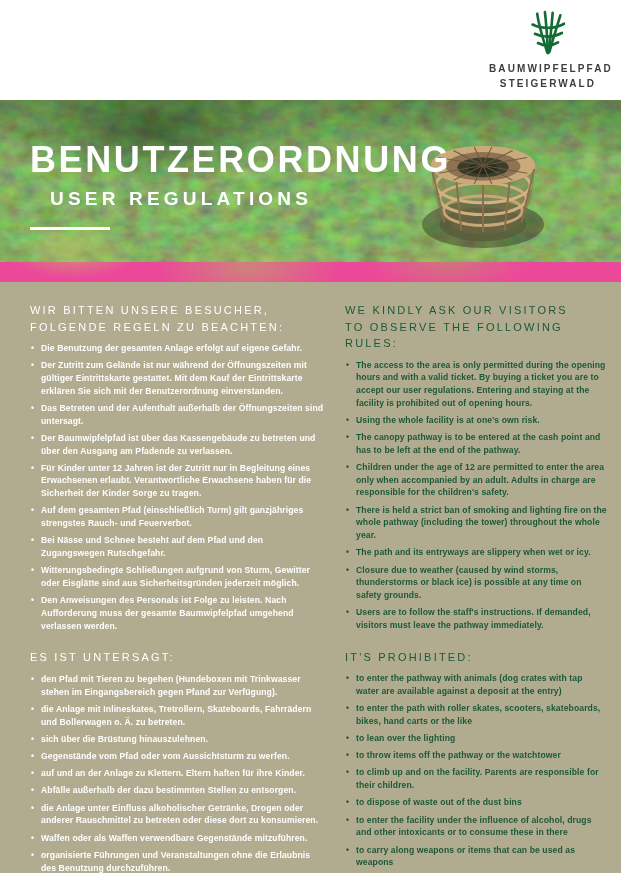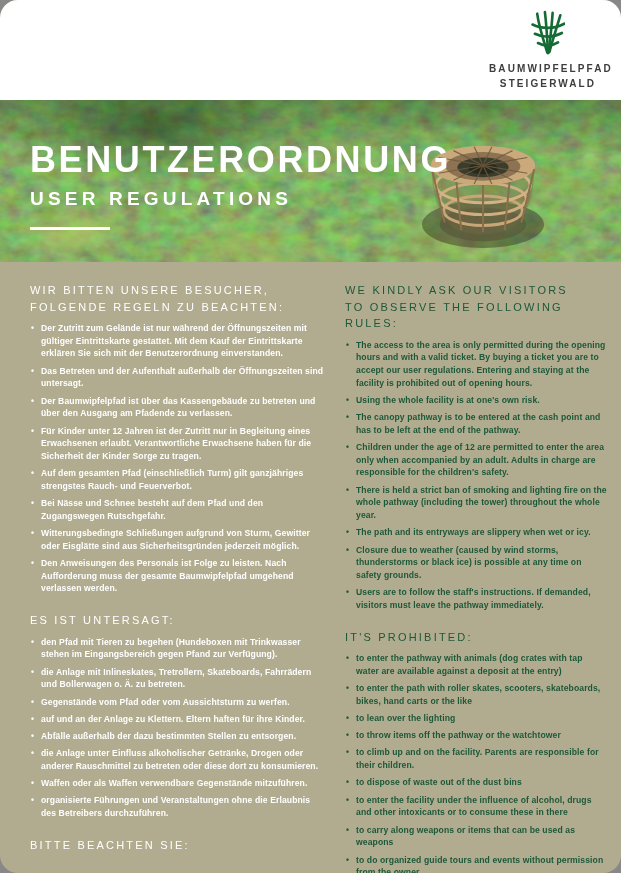--- a/index.html
+++ b/index.html
@@ -1,47 +1,46 @@
 <!DOCTYPE html>
 <html><head>
 <meta charset="utf-8">
 <style>
   html,body { margin:0; padding:0; background:#888; }
   .page {
     position:relative; width:621px; height:873px; margin:0 auto;
     background:#b1ac90; overflow:hidden;
     font-family:"Liberation Sans", sans-serif;
-    border-radius:18px;
     -webkit-font-smoothing:antialiased;
   }
 
   
   .header { position:relative; height:100px; background:#ffffff; }
   .logo { position:absolute; top:10px; right:14px; width:118px; text-align:center; }
   .logo svg { display:block; margin:0 auto 5px; }
   .logo-name { font-size:10px; font-weight:700; letter-spacing:2.1px; color:#3d3d3b; line-height:1.5; }
 
   
-  .photo { position:relative; height:162px; overflow:hidden; background:#ec4899; }
+  .photo { position:relative; height:182px; overflow:hidden; background:#ec4899; }
   .photo > svg.forest { position:absolute; inset:0; }
   .canopy-light {
     position:absolute; inset:0;
     background:
       radial-gradient(95px 42px at 12% 82%, rgba(189,198,98,.62), transparent 70%),
       radial-gradient(130px 55px at 40% 92%, rgba(177,190,92,.5), transparent 70%),
       radial-gradient(110px 48px at 72% 88%, rgba(168,182,88,.42), transparent 72%),
       radial-gradient(85px 40px at 93% 55%, rgba(158,176,84,.38), transparent 70%),
       radial-gradient(70px 34px at 55% 30%, rgba(140,165,75,.30), transparent 70%),
       radial-gradient(170px 70px at 25% 18%, rgba(10,35,15,.45), transparent 75%),
       linear-gradient(180deg, rgba(5,20,8,.28), rgba(0,0,0,0) 35%);
   }
   .tower { position:absolute; top:28px; right:64px; }
   .hero-text { position:absolute; left:30px; top:42px; color:#ffffff; }
   .hero-title { margin:0; font-size:36px; font-weight:700; letter-spacing:2.6px; line-height:1; }
-  .hero-subtitle { margin-top:10px; font-size:19px; font-weight:700; letter-spacing:4.2px; }
+  .hero-subtitle { margin-top:10px; font-size:19px; font-weight:700; letter-spacing:4.2px;margin-left:20px; }
   .hero-underline { width:80px; height:3px; background:#ffffff; margin-top:17px; }
 
   
   .content { display:flex; padding:20px 14px 0 30px; gap:19px; }
   .col { box-sizing:border-box; }
   .col-de { width:296px; color:#ffffff; }
   .col-en { flex:1; color:#1d5838; }
 
   .sec-heading {
     margin:0 0 7px; font-size:11px; font-weight:400;
@@ -127,40 +126,42 @@
   </div>
 
   <main class="content">
 
     <section class="col col-de">
       <h2 class="sec-heading">
         <span>WIR BITTEN UNSERE BESUCHER,</span><br>
         <span>FOLGENDE REGELN ZU BEACHTEN:</span>
       </h2>
       <ul class="rules">
+          <li>Die Benutzung der gesamten Anlage erfolgt auf eigene Gefahr.</li>
           <li>Der Zutritt zum Gelände ist nur während der Öffnungszeiten mit gültiger Eintrittskarte gestattet. Mit dem Kauf der Eintrittskarte erklären Sie sich mit der Benutzerordnung einverstanden.</li>
           <li>Das Betreten und der Aufenthalt außerhalb der Öffnungszeiten sind untersagt.</li>
           <li>Der Baumwipfelpfad ist über das Kassengebäude zu betreten und über den Ausgang am Pfadende zu verlassen.</li>
           <li>Für Kinder unter 12 Jahren ist der Zutritt nur in Begleitung eines Erwachsenen erlaubt. Verantwortliche Erwachsene haben für die Sicherheit der Kinder Sorge zu tragen.</li>
           <li>Auf dem gesamten Pfad (einschließlich Turm) gilt ganzjähriges strengstes Rauch- und Feuerverbot.</li>
           <li>Bei Nässe und Schnee besteht auf dem Pfad und den Zugangswegen Rutschgefahr.</li>
           <li>Witterungsbedingte Schließungen aufgrund von Sturm, Gewitter oder Eisglätte sind aus Sicherheitsgründen jederzeit möglich.</li>
           <li>Den Anweisungen des Personals ist Folge zu leisten. Nach Aufforderung muss der gesamte Baumwipfelpfad umgehend verlassen werden.</li>
         </ul>
 
       <h2 class="sec-heading follow">ES IST UNTERSAGT:</h2>
       <ul class="rules">
           <li>den Pfad mit Tieren zu begehen (Hundeboxen mit Trinkwasser stehen im Eingangsbereich gegen Pfand zur Verfügung).</li>
           <li>die Anlage mit Inlineskates, Tretrollern, Skateboards, Fahrrädern und Bollerwagen o. Ä. zu betreten.</li>
+          <li>sich über die Brüstung hinauszulehnen.</li>
           <li>Gegenstände vom Pfad oder vom Aussichtsturm zu werfen.</li>
           <li>auf und an der Anlage zu Klettern. Eltern haften für ihre Kinder.</li>
           <li>Abfälle außerhalb der dazu bestimmten Stellen zu entsorgen.</li>
           <li>die Anlage unter Einfluss alkoholischer Getränke, Drogen oder anderer Rauschmittel zu betreten oder diese dort zu konsumieren.</li>
           <li>Waffen oder als Waffen verwendbare Gegenstände mitzuführen.</li>
-          <li>organisierte Führungen und Veranstaltungen ohne die Erlaubnis des Betreibers durchzuführen.</li>
+          <li>organisierte Führungen und Veranstaltungen ohne die Erlaubnis des Benutzung durchzuführen.</li>
         </ul>
 
       <h2 class="sec-heading follow">BITTE BEACHTEN SIE:</h2>
 
     </section>
 
     <section class="col col-en">
       <h2 class="sec-heading">
         <span>WE KINDLY ASK OUR VISITORS</span><br>
         <span>TO OBSERVE THE FOLLOWING RULES:</span>

